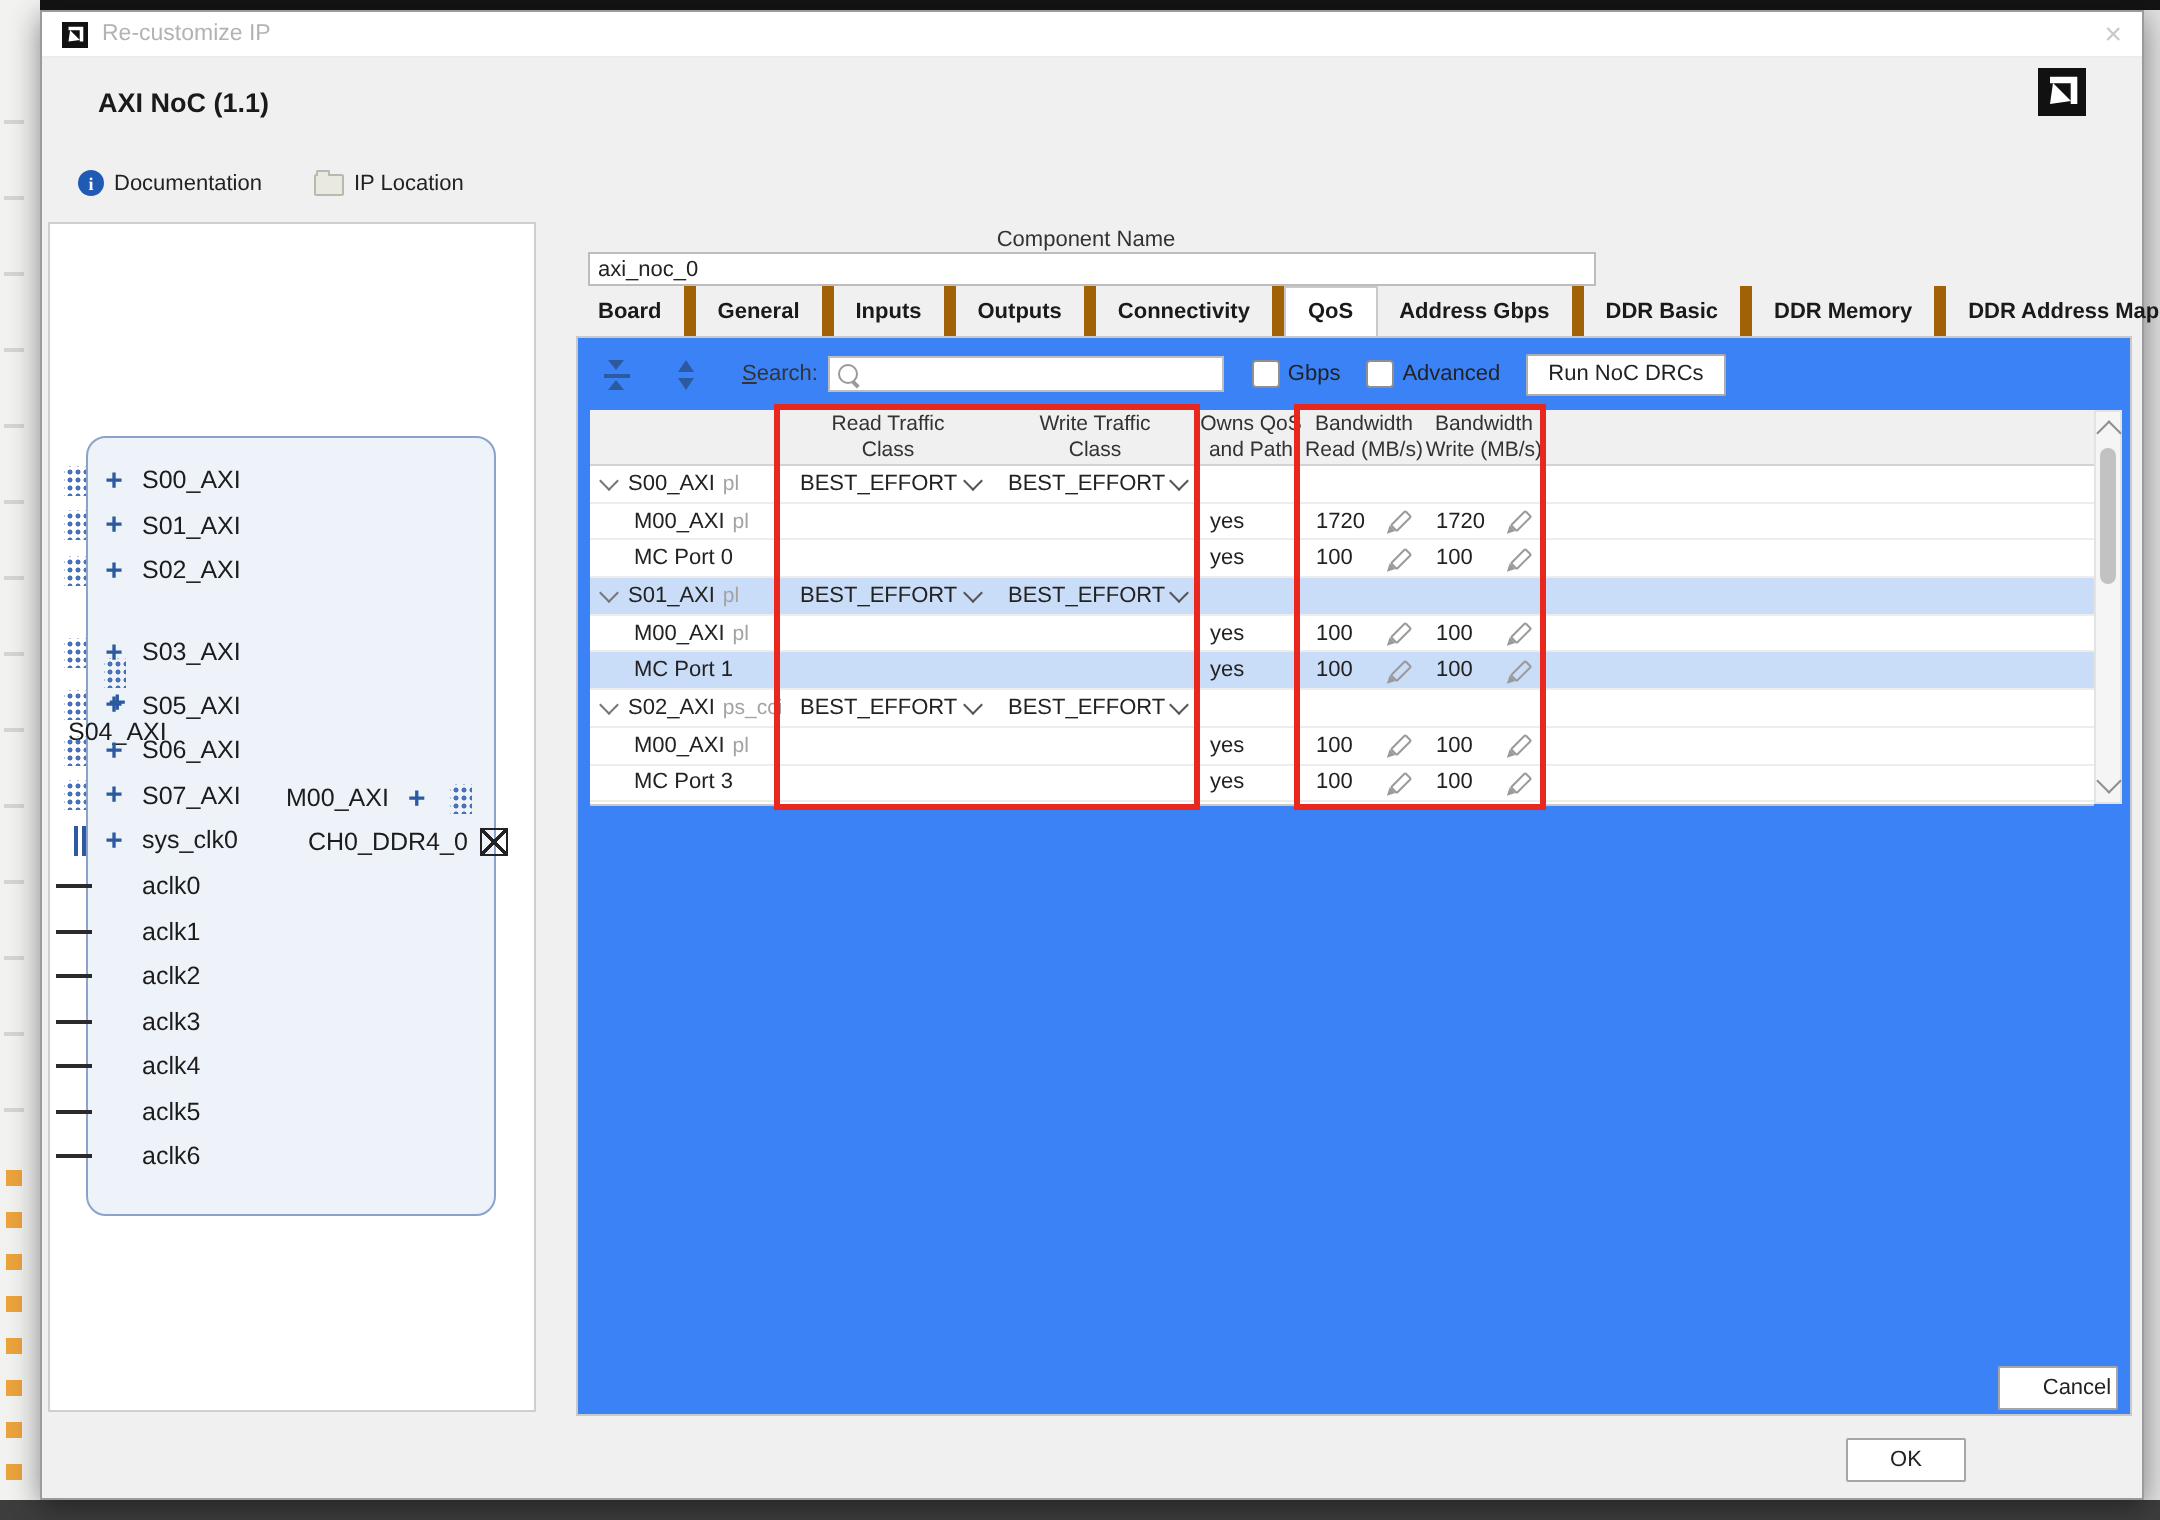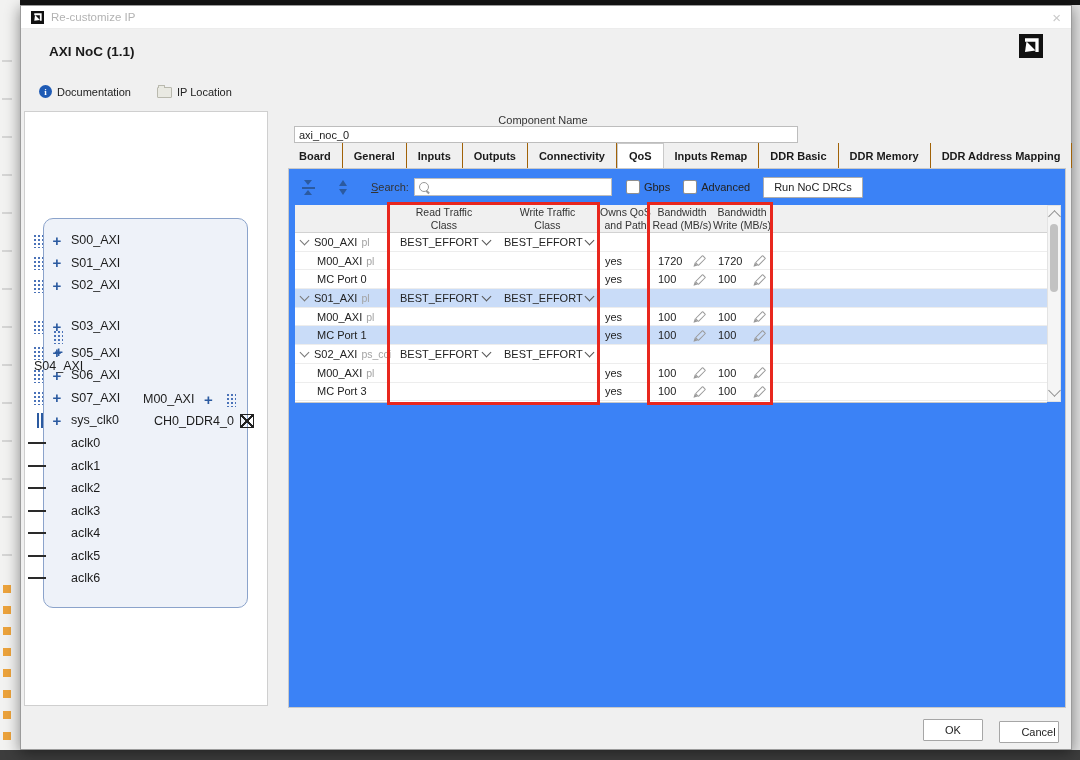--- a/index.html
+++ b/index.html
@@ -66,21 +66,21 @@
                  linear-gradient(-45deg,transparent 44%,#222 44% 56%,transparent 56%);}
 
   
   .comp-row{position:absolute;left:273px;top:108px;display:flex;align-items:center;flex-direction:column;}
   .comp-label{font-size:11px;color:#333;margin-right:6px;white-space:nowrap;}
   .comp-input{width:504px;height:17px;background:#fff;border:1px solid #bdbdbd;
       font-size:11px;color:#222;padding:0 4px;box-sizing:border-box;font-family:inherit;}
 
   .tabs{position:absolute;left:267px;top:137px;height:25px;display:flex;align-items:stretch;}
   .tab{padding:0 11px;display:flex;align-items:center;font-size:11px;font-weight:bold;
-      color:#1a1a1a;border-right:1px solid #a16207;white-space:nowrap;cursor:default;}
+      color:#1a1a1a;border-right:6px solid #a16207;white-space:nowrap;cursor:default;}
   .tab.selected{background:#fff;border:1px solid #c9c9c9;border-bottom:none;}
 
   .content-panel{position:absolute;left:267px;top:162px;width:778px;height:540px;
       background:#3b82f6;border:1px solid #c9c9c9;box-sizing:border-box;}
 
   
   .tb{position:absolute;left:12px;top:7px;display:flex;align-items:center;height:22px;}
   .tb-icon{width:15px;height:15px;position:relative;margin-right:20px;}
   .tri{width:0;height:0;position:absolute;left:3px;}
   .icon-collapse .tri.down{top:0;border-left:4.5px solid transparent;border-right:4.5px solid transparent;border-top:5px solid #2b5aa0;}
@@ -140,21 +140,21 @@
   .vscroll .arr{position:absolute;left:2px;width:8px;height:8px;border-right:1.5px solid #8f8f8f;border-bottom:1.5px solid #8f8f8f;}
   .vscroll .arr.up{top:6px;transform:rotate(-135deg);}
   .vscroll .arr.down{bottom:6px;transform:rotate(45deg);}
   .vscroll .thumb{position:absolute;left:2px;top:18px;width:8px;height:68px;background:#c2c2c2;border-radius:4px;}
 
   
   .footer-btn{position:absolute;height:22px;width:60px;background:#fff;border:1px solid #a6a6a6;
       font-size:11px;color:#222;display:flex;align-items:center;justify-content:center;
       border-radius:1px;cursor:default;box-sizing:border-box;}
   .btn-ok{left:902px;top:713px;}
-  .btn-cancel{left:978px;top:715px;padding-left:25px;}
+  .btn-cancel{left:978px;top:677px;padding-left:25px;}
 </style>
 </head>
 <body>
 
 <div class="bg-left">
   <div class="faint"></div>
   <div class="marks"></div>
 </div>
 <div class="bg-top"></div>
 <div class="bg-right"></div>
@@ -324,21 +324,21 @@
     <input class="comp-input" value="axi_noc_0" style="">
   </div>
 
   <div class="tabs" id="tabs">
       <div class="tab">Board</div>
       <div class="tab">General</div>
       <div class="tab">Inputs</div>
       <div class="tab">Outputs</div>
       <div class="tab">Connectivity</div>
       <div class="tab selected">QoS</div>
-      <div class="tab">Inputs Remap</div>
+      <div class="tab">Address Gbps</div>
       <div class="tab">DDR Basic</div>
       <div class="tab">DDR Memory</div>
       <div class="tab">DDR Address Mapping</div>
     </div>
 
   <div class="content-panel">
 
     <div class="tb">
       <span class="tb-icon icon-collapse">
           <i class="tri down"></i>

